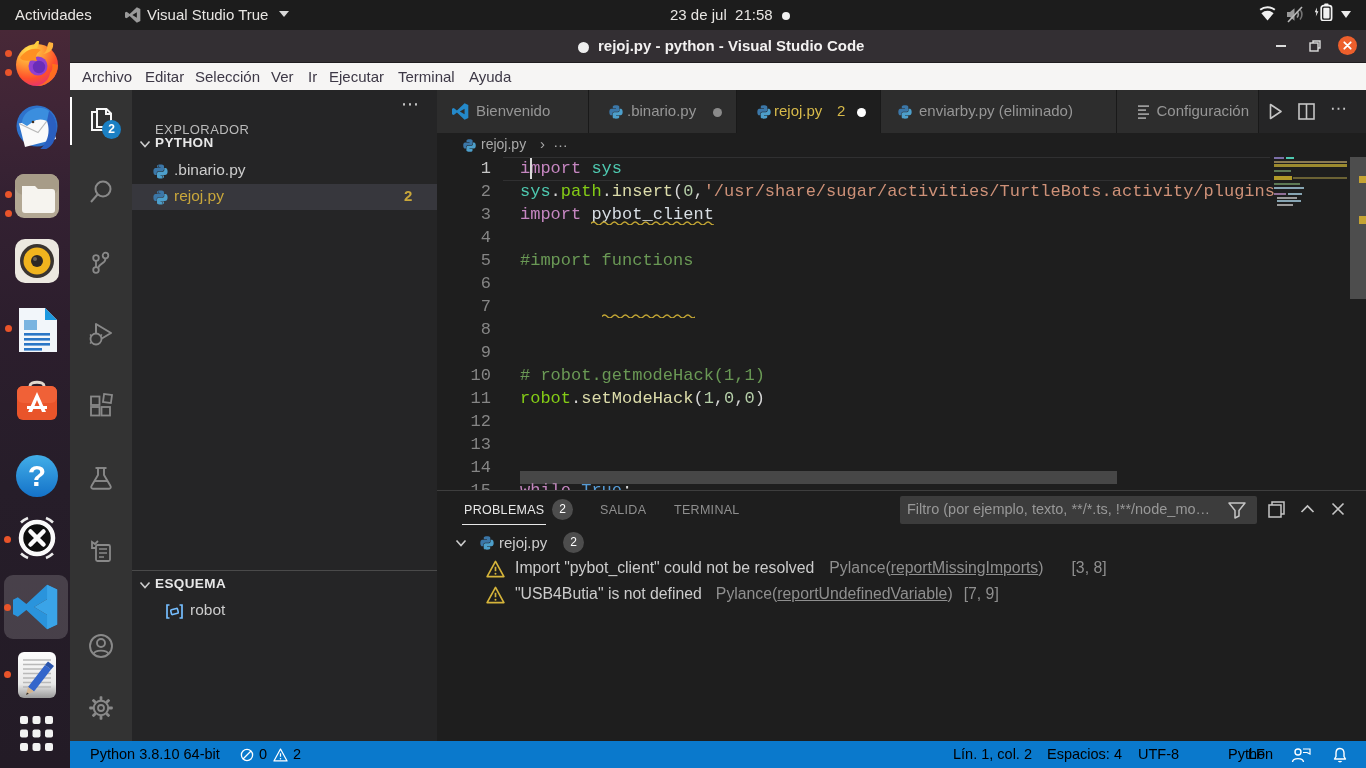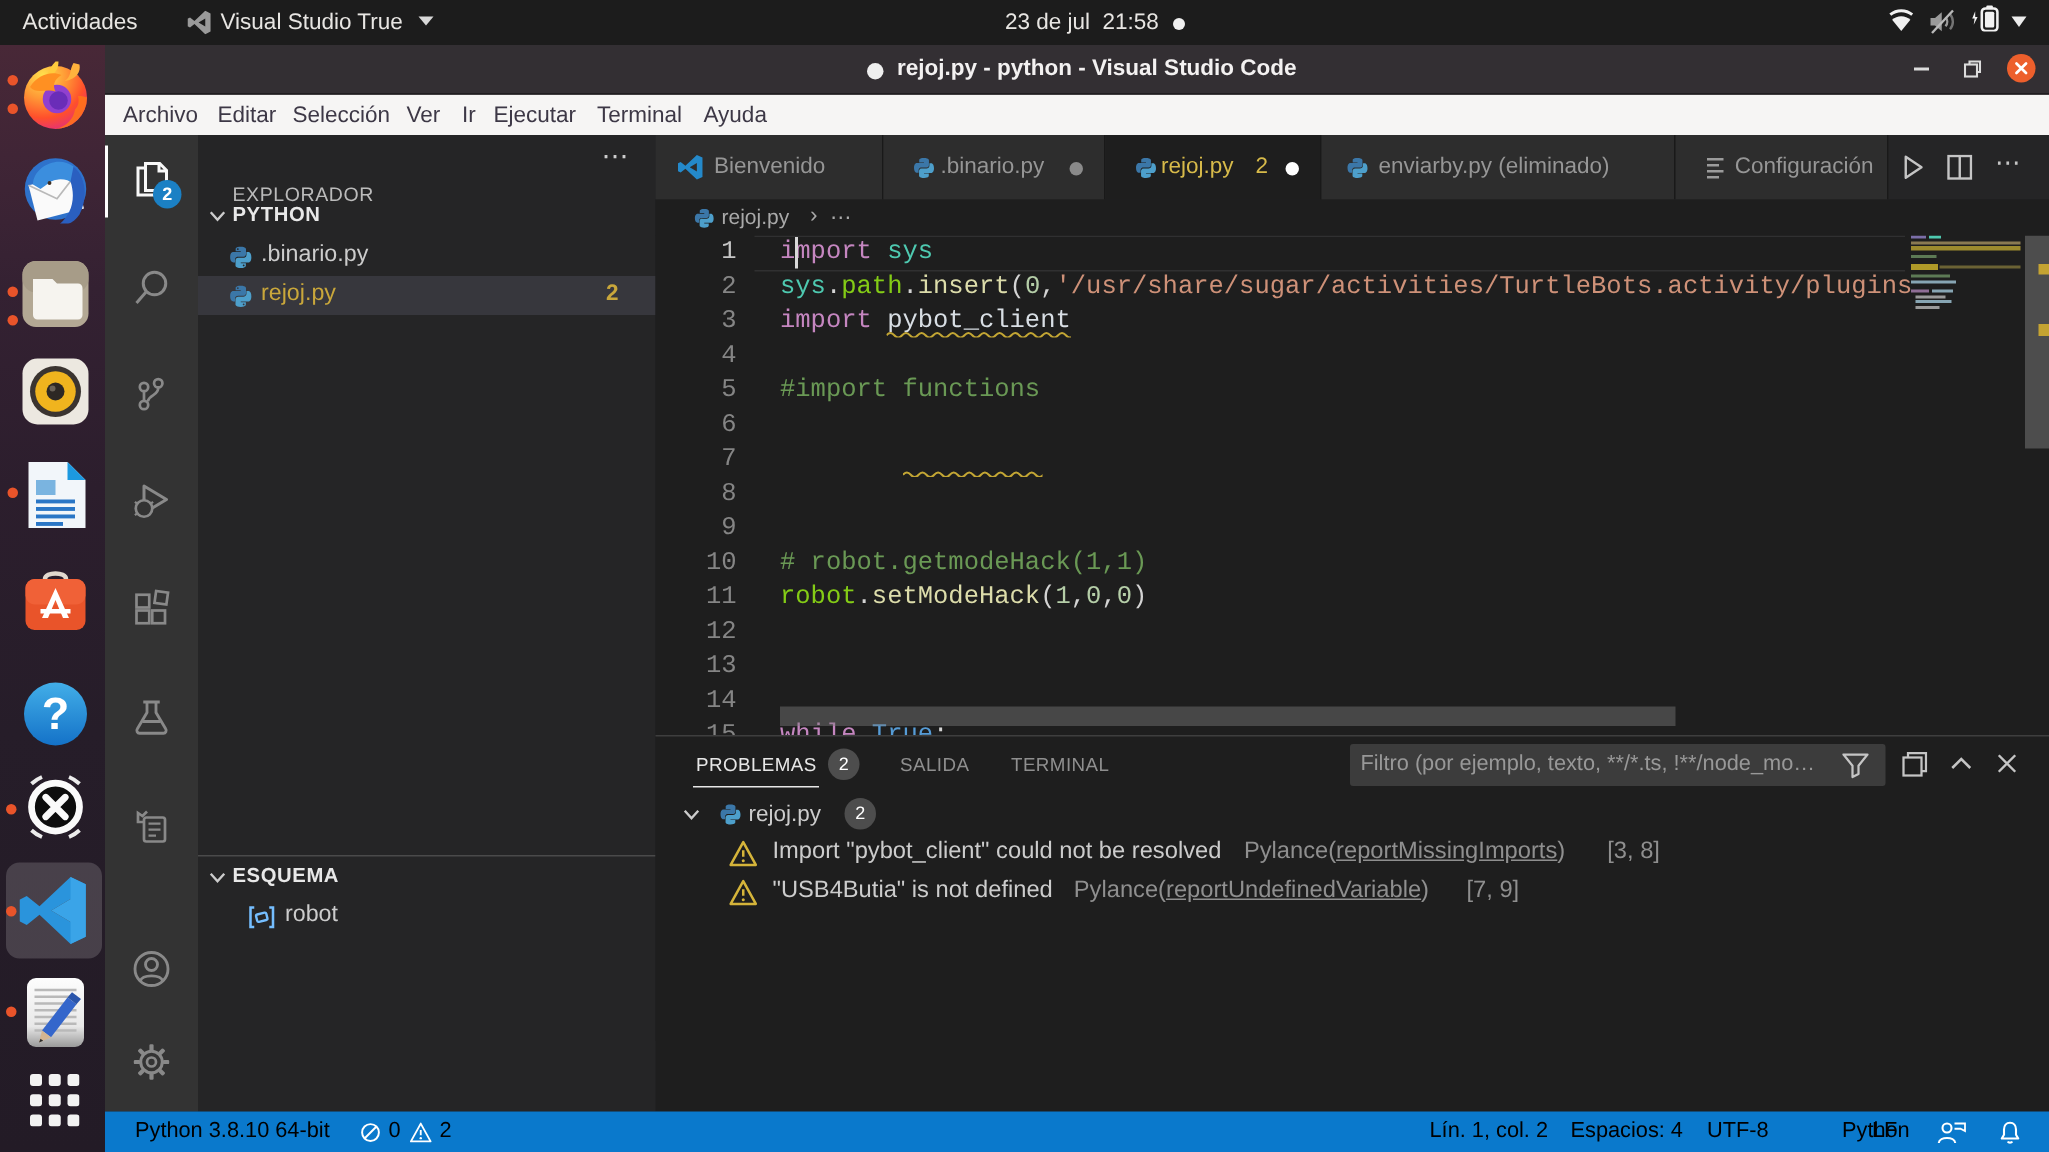--- a/index.html
+++ b/index.html
@@ -470,21 +470,21 @@
       <path d="M8.5 1.2 L16 14.8 H1 Z" fill="none" stroke="#d5b43a" stroke-width="1.5" stroke-linejoin="round"></path>
       <path d="M8.5 6 V10" stroke="#d5b43a" stroke-width="1.5"></path>
         <circle cx="8.5" cy="12.3" r="0.9" fill="#d5b43a"></circle>
     </svg>
     <span class="abs" style="left:78px; top:68px; font-size:15.8px; color:#cccccc; white-space:nowrap;">Import "pybot_client" could not be resolved<span style="color:#8f8f8f;"><span style="margin-left:15px;">Pylance(</span><span style="text-decoration:underline;">reportMissingImports</span>)<span style="margin-left:28px;">[3, 8]</span></span></span>
     <svg class="abs" style="left:49px; top:95px;" width="19" height="18" viewBox="0 0 17 16">
       <path d="M8.5 1.2 L16 14.8 H1 Z" fill="none" stroke="#d5b43a" stroke-width="1.5" stroke-linejoin="round"></path>
       <path d="M8.5 6 V10" stroke="#d5b43a" stroke-width="1.5"></path>
         <circle cx="8.5" cy="12.3" r="0.9" fill="#d5b43a"></circle>
     </svg>
-    <span class="abs" style="left:78px; top:94px; font-size:15.8px; color:#cccccc; white-space:nowrap;">"USB4Butia" is not defined<span style="color:#8f8f8f;"><span style="margin-left:14px;">Pylance(</span><span style="text-decoration:underline;">reportUndefinedVariable</span>)<span style="margin-left:25px;">[7, 9]</span></span></span>
+    <span class="abs" style="left:78px; top:94px; font-size:15.8px; color:#cccccc; white-space:nowrap;">"USB4Butia" is not defined<span style="color:#8f8f8f;"><span style="margin-left:14px;">Pylance(</span><span style="text-decoration:underline;">reportUndefinedVariable</span>)<span style="margin-left:11px;">[7, 9]</span></span></span>
   </div>
   <div id="statusbar" class="abs">
     <span class="sbitem" style="left:20px;">Python 3.8.10 64-bit</span>
     <svg class="abs" style="left:170px; top:7px;" width="14" height="14" viewBox="0 0 14 14">
       <circle cx="7" cy="7" r="5.6" fill="none" stroke="#fff" stroke-width="1.3"></circle>
       <path d="M3 11 L11 3" stroke="#fff" stroke-width="1.3"></path>
     </svg>
     <span class="sbitem" style="left:189px;">0</span>
     <svg class="abs" style="left:203px; top:7px;" width="15" height="14" viewBox="0 0 17 16">
       <path d="M8.5 1.2 L16 14.8 H1 Z" fill="none" stroke="#fff" stroke-width="1.4" stroke-linejoin="round"></path>

